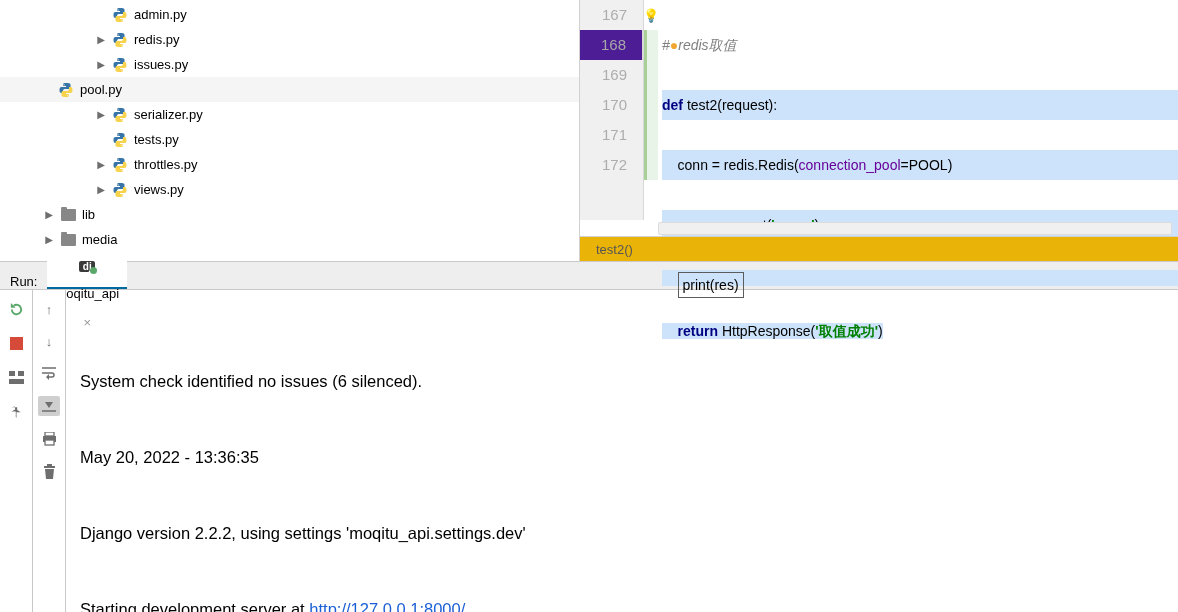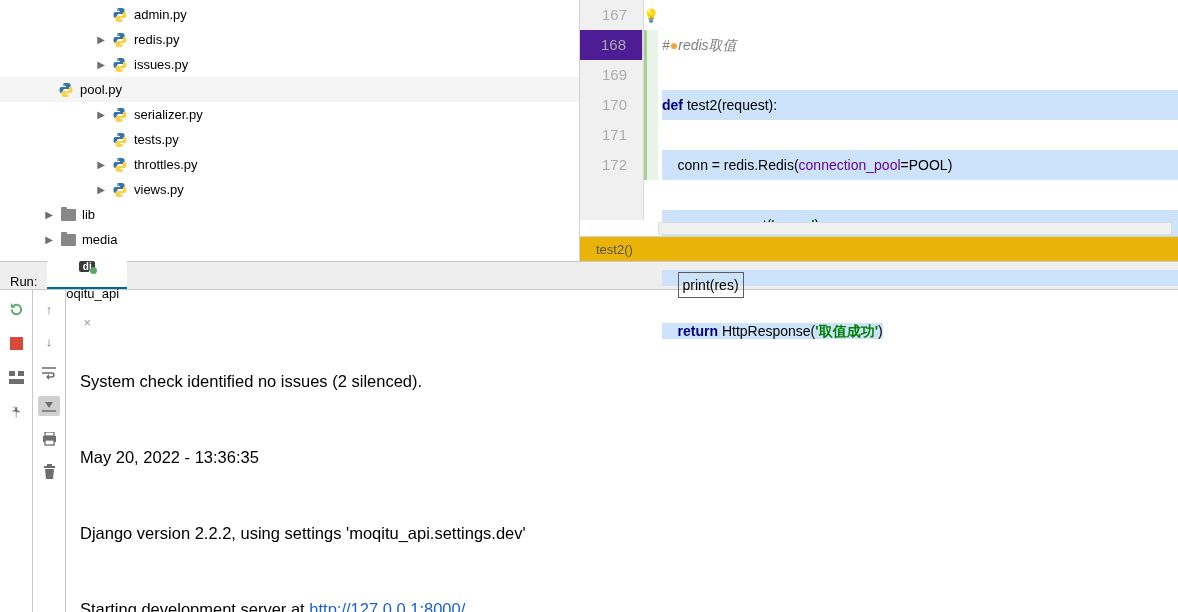--- a/index.html
+++ b/index.html
@@ -235,21 +235,21 @@
         </div>
       <div class="tbtn">
           <svg width="13" height="15" viewBox="0 0 13 15">
             <rect x="1" y="2" width="11" height="2" fill="#6e6e6e"></rect>
             <rect x="4" y="0" width="5" height="2" fill="#6e6e6e"></rect>
             <path fill="#6e6e6e" d="M2 5h9l-1 10H3z"></path>
           </svg>
         </div>
     </div>
     <div class="console">
-<div>System check identified no issues (2 silenced).</div>
+<div>System check identified no issues (6 silenced).</div>
 <div>May 20, 2022 - 13:36:35</div>
 <div>Django version 2.2.2, using settings 'moqitu_api.settings.dev'</div>
 <div><span>Starting development server at </span><a>http://127.0.0.1:8000/</a></div>
 
 
 
 
     </div>
   </div>
 </div>

